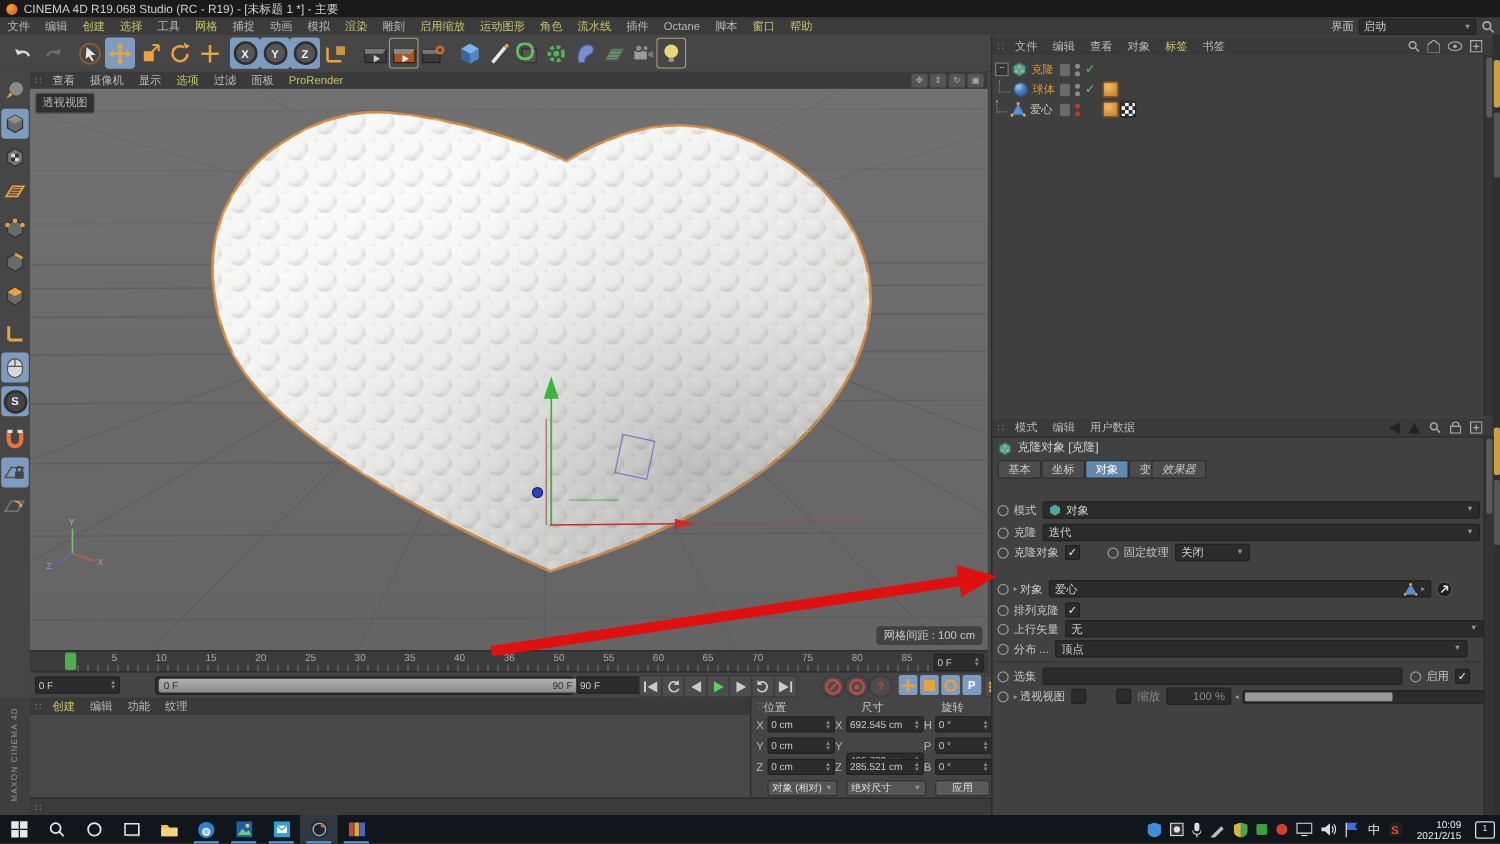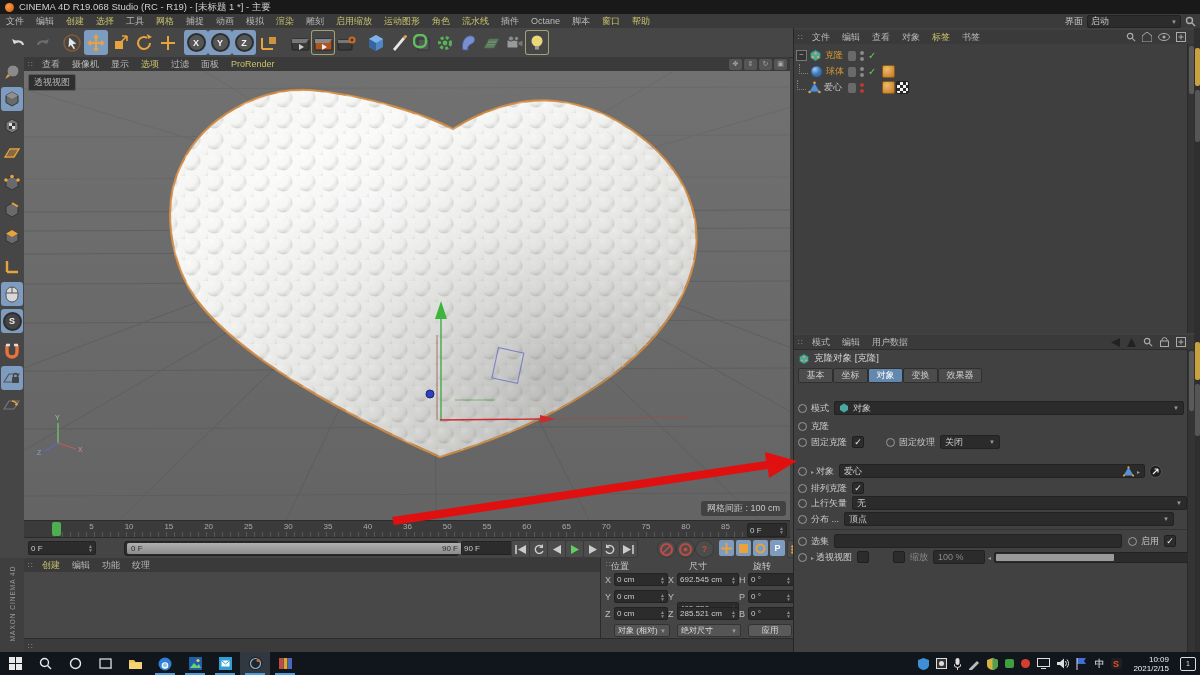--- a/index.html
+++ b/index.html
@@ -80,21 +80,21 @@
   .stab.or{background:#c9a23f;}
   
   .amtitle{position:absolute;left:4px;display:flex;align-items:center;gap:4px;color:#d2d2d2;font-size:9.5px;}
   .amtab{position:absolute;top:0;height:13px;background:#4c4c4c;border:1px solid #2f2f2f;border-radius:2px;color:#ccc;display:flex;align-items:center;justify-content:center;}
   .amtab.on{background:#6288ae;color:#fff;}
   .amsection{position:absolute;left:2px;width:396px;height:13px;background:#373737;color:#d5d5d5;display:flex;align-items:center;padding-left:6px;font-weight:bold;}
   .fr{position:absolute;left:4px;height:14px;display:flex;align-items:center;width:396px;}
   .oc{width:7px;height:7px;border:1px solid #9a9a9a;border-radius:50%;margin-right:4px;flex:none;}
   .flab{color:#c8c8c8;margin-right:5px;white-space:nowrap;}
   .drop{height:12px;background:#2b2b2b;border:1px solid #222;border-radius:2px;color:#ccc;display:flex;align-items:center;padding:0 4px;justify-content:space-between;}
-  .field{height:12px;background:#2b2b2b;border:1px solid #222;border-radius:2px;color:#ccc;display:flex;align-items:center;padding:0 4px;}
+  .field{height:12px;background:#2b2b2b;border:1px solid #222;border-radius:2px;color:#ccc;display:flex;align-items:center;padding:0 4px;justify-content:flex-end;}
   .cb{width:10px;height:10px;background:#2c2c2c;border:1px solid #1f1f1f;border-radius:2px;display:flex;align-items:center;justify-content:center;color:#e8e8e8;font-size:9px;}
   .slider{height:9px;background:#2c2c2c;border:1px solid #222;border-radius:2px;position:relative;}
   .sliderfill{position:absolute;left:1px;top:1px;height:7px;background:#9a9a9a;border-radius:1px;}
   .dis{color:#8a8a8a;}
   
   .taskbar{left:0;top:652px;width:1200px;height:23px;background:#11161c;display:flex;align-items:center;}
   .tkicon{width:30px;height:23px;display:flex;align-items:center;justify-content:center;position:relative;}
   .tkicon.run::after{content:"";position:absolute;bottom:0;left:5px;right:5px;height:2px;background:#4f9ddf;}
   .tkicon.act{background:#31383f;}
   .winlogo{display:grid;grid-template-columns:6px 6px;grid-gap:1px;}
@@ -810,43 +810,47 @@
           <circle cx="4" cy="7.5" r="1" fill="#e8a33d"></circle>
           <circle cx="8" cy="7.5" r="1" fill="#e8a33d"></circle>
         </svg>
       <span>克隆对象 [克隆]</span>
     </div>
     <div style="position:absolute;top:340px;left:4px;height:13px;">
       <span class="amtab" style="left:0;width:33px;">基本</span>
       <span class="amtab" style="left:35px;width:33px;">坐标</span>
       <span class="amtab on" style="left:70px;width:33px;">对象</span>
       <span class="amtab" style="left:105px;width:33px;">变换</span>
-      <span class="amtab" style="left:140px;width:42px;">效果器</span>
+      <span class="amtab" style="left:123px;width:42px;font-style:italic;">效果器</span>
     </div>
 
     <div class="fr" style="top:373px">
       <span class="oc"></span>
       <span class="flab">模式</span>
       <div class="drop" style="width:340px">
         <span class="row" style="gap:4px;">
             <svg width="10" height="10">
               <path d="M5 0.5l4 2.4v4.2L5 9.5 1 7.1V2.9z" fill="#4aa8a0"></path>
             </svg>
             <span>对象</span>
           </span>
         <span class="tri">▼</span>
       </div>
     </div>
     <div class="fr" style="top:391px">
       <span class="oc"></span>
       <span class="flab">克隆</span>
+      <div class="drop" style="width:340px">
+          <span>迭代</span>
+          <span class="tri">▼</span>
+        </div>
     </div>
     <div class="fr" style="top:407px">
       <span class="oc"></span>
-      <span class="flab">固定克隆</span>
+      <span class="flab">克隆对象</span>
       <span class="cb">✓</span>
       <span class="oc" style="margin-left:22px"></span>
       <span class="flab">固定纹理</span>
       <div class="drop" style="width:50px">
           <span>关闭</span>
           <span class="tri">▼</span>
         </div>
     </div>
     <div class="fr" style="top:436px">
       <span class="oc"></span>

